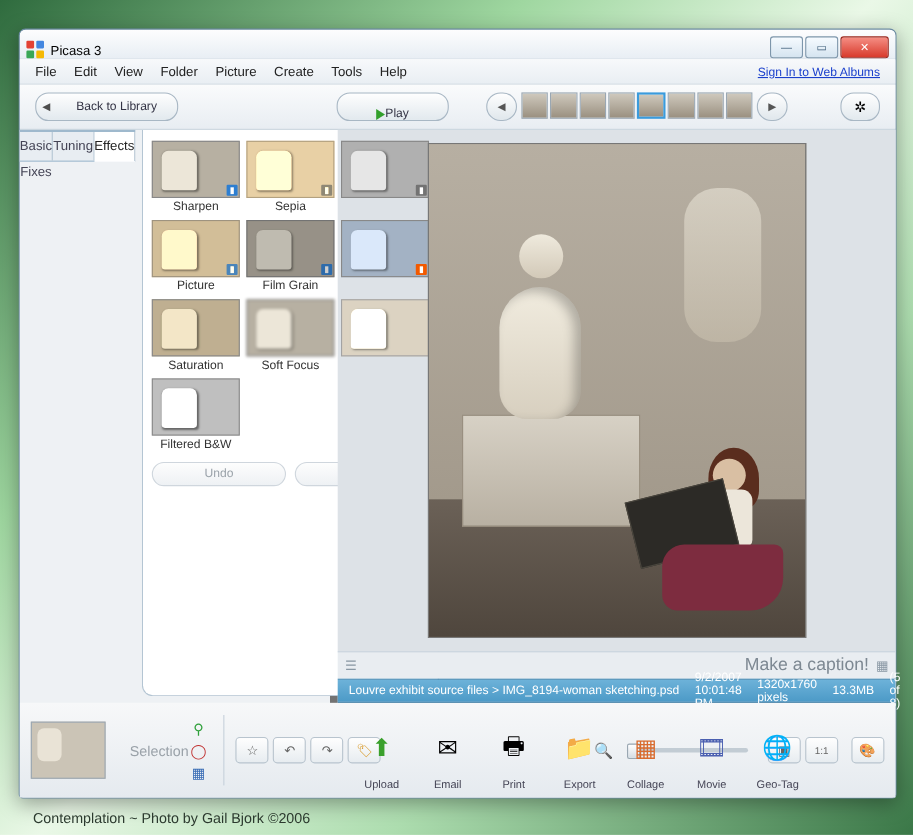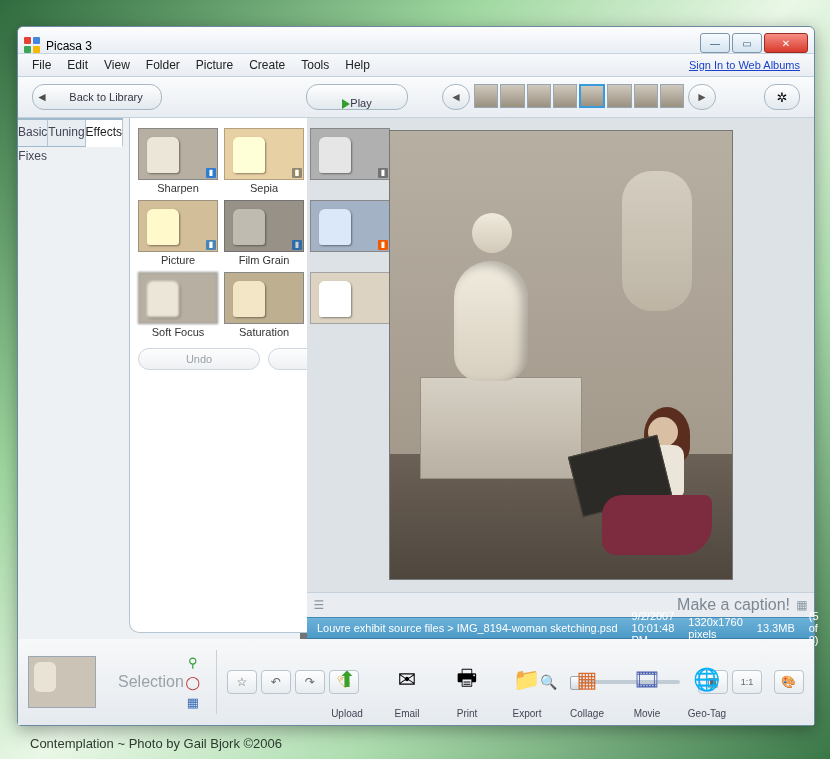--- a/index.html
+++ b/index.html
@@ -92,21 +92,21 @@
 .photo .girl .board{position:absolute;bottom:48px;right:46px;width:90px;height:60px;background:#2c2a26;transform:rotate(-14deg);border:1px solid #4a463e;}
 .photo .bg-statue{position:absolute;right:40px;top:40px;width:70px;height:140px;border-radius:30px;background:linear-gradient(#e9e4d7,#c9c0ae);opacity:.6;}
 .caption-row{height:24px;background:#e9edf1;border-top:1px solid #c6d1db;display:flex;align-items:center;}
 .caption-row .icn{width:24px;text-align:center;color:#8a98a4;}
 .caption-row .cap{flex:1;text-align:right;color:#7d8892;font-size:16px;}
 .info-bar{height:20px;background:linear-gradient(#6db2d9,#4c9ac7);border-top:1px solid #4188b2;border-bottom:1px solid #3a7ba3;display:flex;align-items:center;padding:0 10px;gap:14px;color:#fff;font-size:11px;}
 .info-bar .bc{flex-shrink:0}
 .bottom-bar{height:86px;background:linear-gradient(#f7f8f9,#e5eaef);display:flex;align-items:center;padding:0 10px;}
 .sel-thumb{width:66px;height:50px;border:1px solid #9aa7b2;background:#cbc4b6;position:relative;}
 .sel-thumb::before{content:"";position:absolute;left:5px;top:5px;width:22px;height:30px;background:#e9e3d6;border-radius:6px;}
-.sel-lbl{color:#9aa2a9;font-size:16px;margin-left:22px;}
+.sel-lbl{color:#9aa2a9;font-size:13px;margin-left:22px;}
 .side-icons{margin-left:auto;display:flex;flex-direction:column;gap:5px;margin-right:10px;}
 .side-icons span{font-size:13px;text-align:center;width:18px;cursor:pointer}
 .divider{width:1px;height:64px;background:#c6d1db;margin:0 4px;}
 .quick-btns{display:flex;gap:4px;margin:0 6px}
 .qb{width:28px;height:22px;border:1px solid #b8c4ce;border-radius:4px;background:linear-gradient(#fefefe,#e7ecf0);display:flex;align-items:center;justify-content:center;color:#666;font-size:12px;cursor:pointer;}
 .zoom-slider{display:flex;align-items:center;gap:6px;margin:0 12px;}
 .zoom-slider .track{width:110px;height:4px;background:#c2ccd4;border-radius:2px;position:relative;}
 .zoom-slider .thumb{position:absolute;left:0;top:-4px;width:10px;height:12px;background:linear-gradient(#fff,#d5dde3);border:1px solid #9aa7b2;border-radius:2px;}
 .actions{display:flex;gap:10px;margin-left:4px;}
 .action{display:flex;flex-direction:column;align-items:center;width:50px;cursor:pointer;}
@@ -209,30 +209,34 @@
               </div>
               <div class="fx-label">Film Grain</div>
             </div>
           <div class="fx-item">
               <div class="fx-thumb tint">
                 <span class="badge">▮</span>
               </div>
               <div class="fx-label">Tint</div>
             </div>
           <div class="fx-item">
+              <div class="fx-thumb sat"></div>
+              <div class="fx-label">Saturation</div>
+            </div>
+          <div class="fx-item">
               <div class="fx-thumb soft"></div>
               <div class="fx-label">Soft Focus</div>
             </div>
           <div class="fx-item">
-              <div class="fx-thumb sat"></div>
-              <div class="fx-label">Saturation</div>
-            </div>
-          <div class="fx-item">
               <div class="fx-thumb glow"></div>
               <div class="fx-label">Glow</div>
+            </div>
+          <div class="fx-item">
+              <div class="fx-thumb fbw"></div>
+              <div class="fx-label">Filtered B&amp;W</div>
             </div>
         </div>
         <div class="undo-row">
           <button>Undo</button>
           <button>Redo</button>
         </div>
       </div>
     </div>
 
     <div class="viewer">

